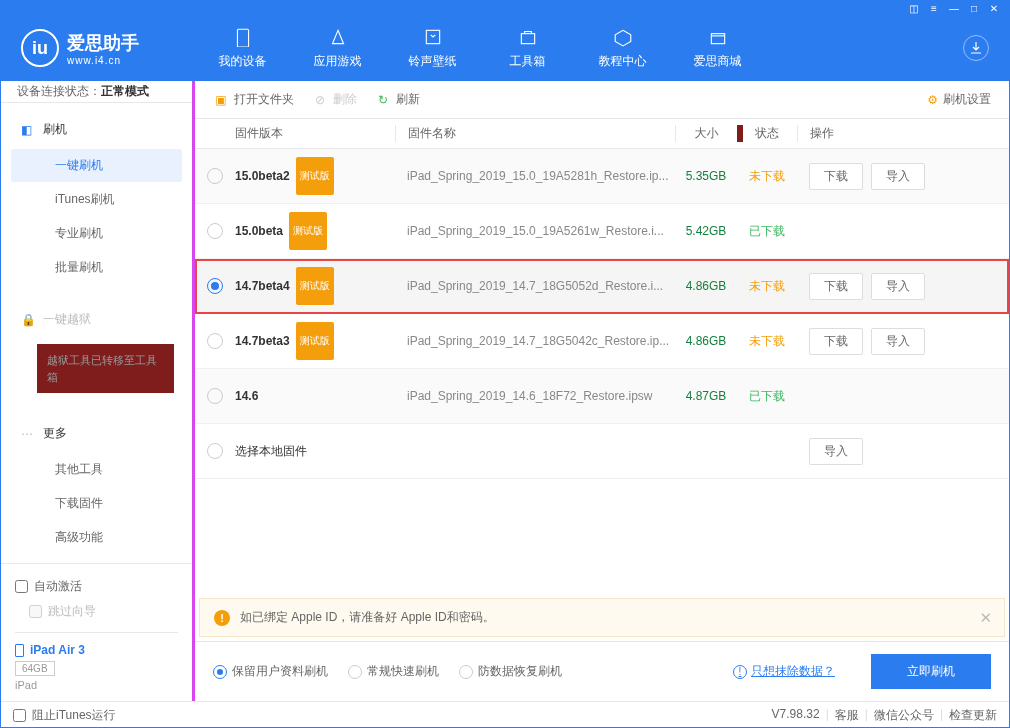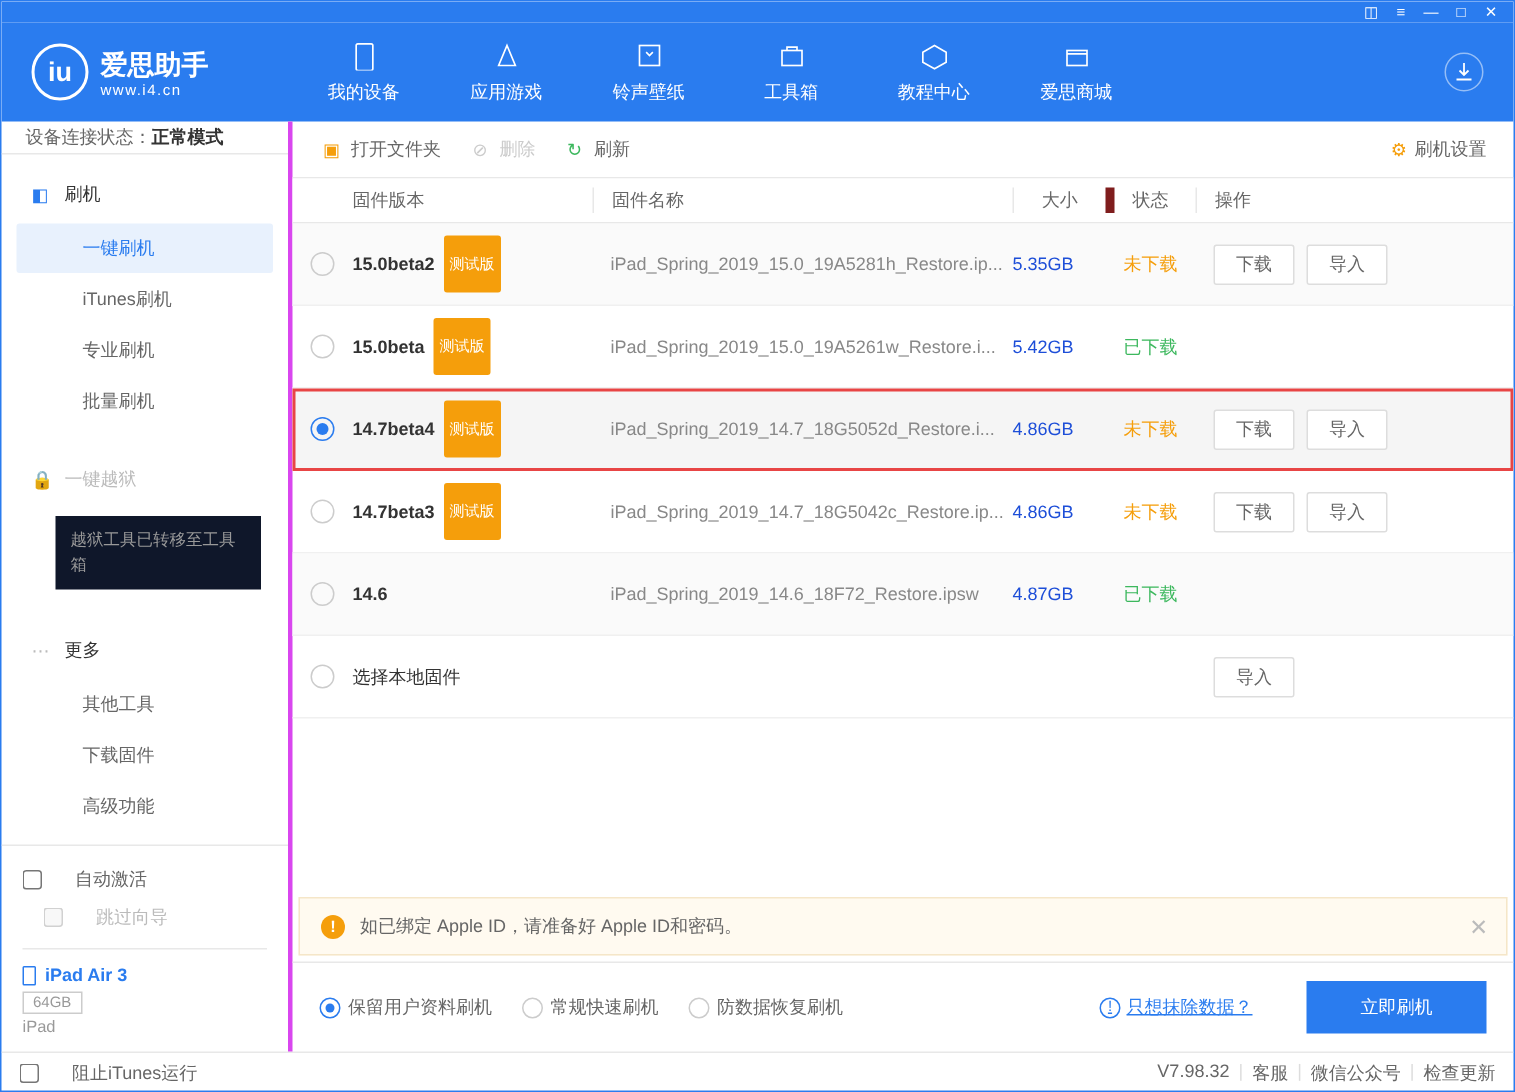--- a/index.html
+++ b/index.html
@@ -22,23 +22,23 @@
 .sidebar{width:194px;border-right:3px solid #d946ef;display:flex;flex-direction:column}
 .conn-status{height:38px;border-bottom:1px solid #e8e8e8;display:flex;align-items:center;padding-left:16px;font-size:12px;color:#666}
 .conn-status b{color:#333;font-weight:bold}
 .side-group{padding:8px 0}
 .side-head{display:flex;align-items:center;padding:10px 20px;gap:8px;color:#333;cursor:pointer}
 .side-head .icon{width:14px;height:14px;color:#2a7cef}
 .side-head.locked .icon{color:#bbb}
 .side-head.locked{color:#bbb}
 .side-sub{padding:8px 20px 8px 44px;color:#666;cursor:pointer;margin:1px 10px;border-radius:2px}
 .side-sub.active{background:#e8f1fd;color:#2a7cef}
-.side-note{margin:6px 18px 6px 36px;padding:8px 10px;background:#0f172a;color:#999;font-size:11px;line-height:1.5}
+.side-note{margin:6px 18px 6px 36px;padding:8px 10px;background:#7f1d1d;color:#999;font-size:11px;line-height:1.5}
 .side-bottom{margin-top:auto;border-top:1px solid #e8e8e8;padding:10px 14px}
-.chk-row{display:flex;align-items:center;gap:22px;padding:4px 0;color:#666}
+.chk-row{display:flex;align-items:center;gap:6px;padding:4px 0;color:#666}
 .chk-row.disabled{color:#bbb}
 .chk-row input{width:13px;height:13px}
 .device-info{border-top:1px solid #e8e8e8;margin-top:8px;padding-top:10px}
 .device-name{color:#2a7cef;font-weight:bold;font-size:13px;display:flex;align-items:center;gap:6px}
 .device-ic{width:9px;height:13px;border:1.5px solid #2a7cef;border-radius:1px}
 .device-badge{display:inline-block;border:1px solid #ccc;padding:1px 6px;font-size:10px;color:#999;margin-top:4px}
 .device-type{color:#999;font-size:11px;margin-top:3px}
 .main{flex:1;display:flex;flex-direction:column;position:relative}
 .toolbar{height:38px;border-bottom:1px solid #e8e8e8;display:flex;align-items:center;padding:0 18px;gap:18px}
 .tb-btn{display:flex;align-items:center;gap:5px;color:#666;cursor:pointer}
@@ -54,21 +54,21 @@
 .col-ops{flex:1;padding-left:12px;border-left:1px solid #e8e8e8}
 .fw-row{height:55px;display:flex;align-items:center;padding-left:12px;border-bottom:1px solid #f0f0f0}
 .fw-row.alt{background:#fafafa}
 .fw-row.hl{outline:2px solid #e84545;outline-offset:-2px;background:#f5f5f5}
 .radio{width:16px;height:16px;border:1px solid #ccc;border-radius:50%;margin-right:12px;display:flex;align-items:center;justify-content:center;cursor:pointer}
 .radio.on{border-color:#2a7cef}
 .radio.on::after{content:"";width:8px;height:8px;background:#2a7cef;border-radius:50%}
 .ver{width:160px;display:flex;align-items:center;gap:6px;color:#333}
 .beta-tag{background:#f59e0b;color:#fff;font-size:10px;padding:12px 4px;border-radius:2px}
 .fname{width:280px;color:#888;padding-left:12px;overflow:hidden;text-overflow:ellipsis;white-space:nowrap}
-.fsize{width:62px;text-align:left;color:#1d4ed8}
+.fsize{width:62px;text-align:center;color:#15803d}
 .fstatus{width:60px;padding-left:12px}
 .st-not{color:#f59e0b}
 .st-done{color:#3db85e}
 .fops{flex:1;display:flex;gap:8px;padding-left:12px}
 .btn{padding:4px 14px;border:1px solid #ddd;background:#fff;color:#666;cursor:pointer;border-radius:2px}
 .warn-bar{background:#fffaf0;border:1px solid #f5e6c8;margin:0 4px 4px 4px;padding:10px 14px;display:flex;align-items:center;gap:10px;color:#666;position:relative}
 .warn-ic{width:16px;height:16px;border-radius:50%;background:#f59e0b;color:#fff;display:flex;align-items:center;justify-content:center;font-size:11px;font-weight:bold}
 .warn-close{position:absolute;right:12px;color:#bbb;cursor:pointer;font-size:15px}
 .action-bar{padding:12px 18px;display:flex;align-items:center;gap:22px;border-top:1px solid #e8e8e8}
 .r-opt{display:flex;align-items:center;gap:5px;color:#666;cursor:pointer}

